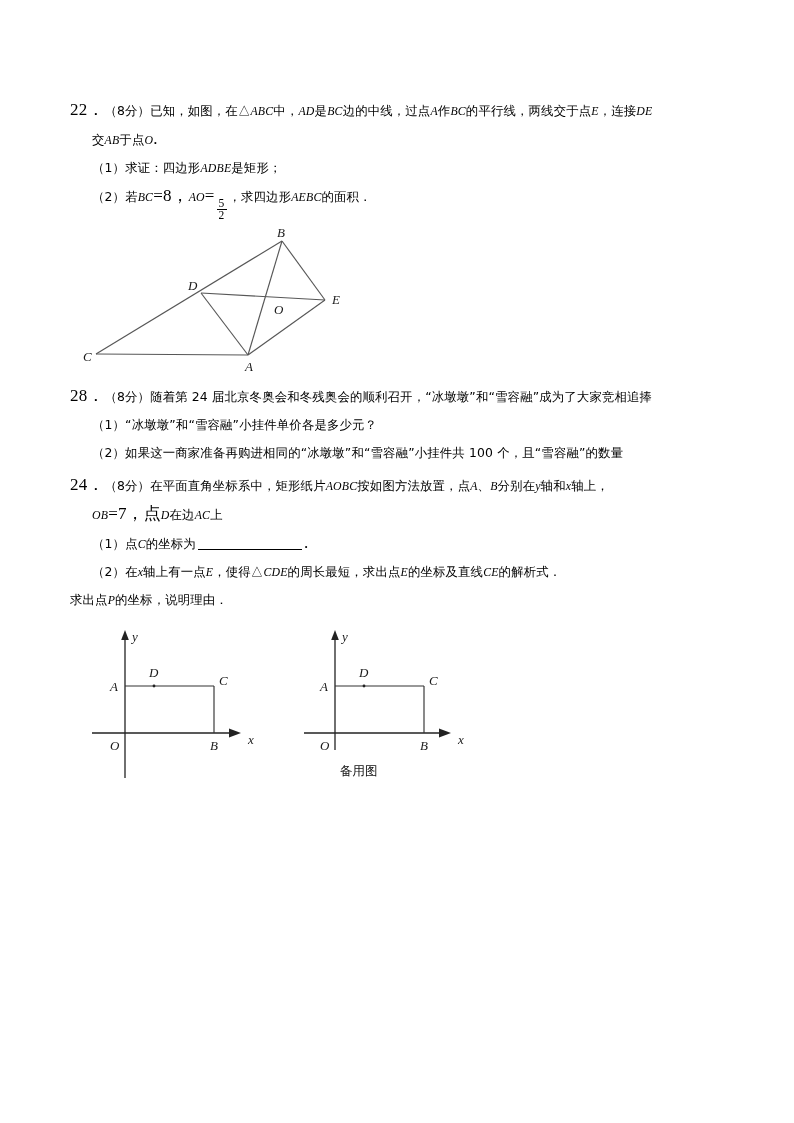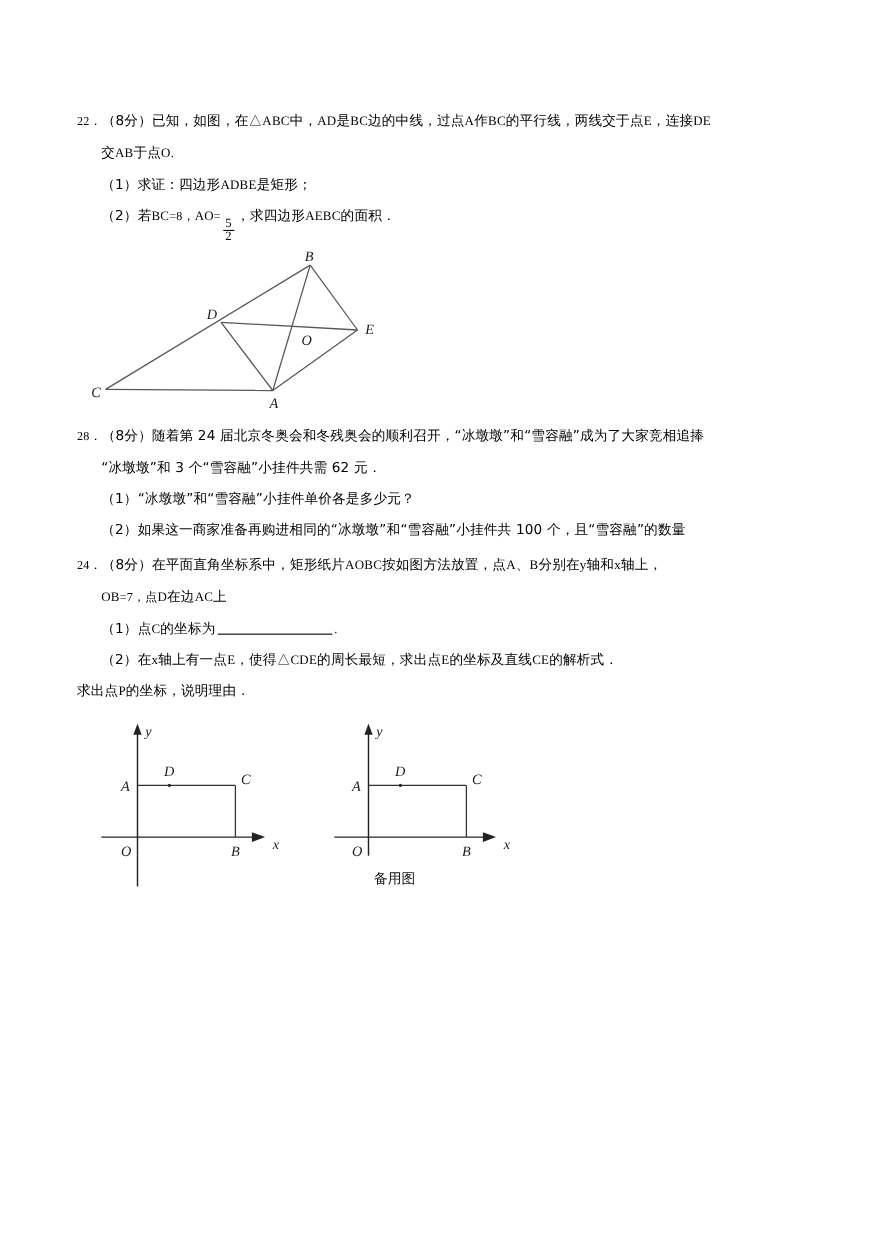--- a/index.html
+++ b/index.html
@@ -43,24 +43,25 @@
     padding-left: 22px;
   }
   .qline.sub {
     padding-left: 22px;
   }
   .qline.subcont {
     padding-left: 0px;
   }
   .num {
     font-family: "Liberation Serif", serif;
-    font-size: 11px;
+    font-size: 17px;
   }
   .ital {
     font-family: "Liberation Serif", serif;
+    font-style: italic;
     font-size: 11.8px;
     letter-spacing: 0.2px;
     margin-top: 12px;
   }
   .mathop {
     font-family: "Liberation Serif", serif;
     font-size: 12.4px;
   }
   
   .frac {
@@ -178,21 +179,20 @@
     </div>
   </div>
 
   <div class="problem" style="margin-top:2px;">
 
     <div class="qline first">
       <span class="num">28</span><span class="num">．</span><span>（8分）</span><span>随着第 24 届北京冬奥会和冬残奥会的顺利召开，“冰墩墩”和“雪容融”成为了大家竞相追捧</span>
     </div>
 
 
-    <div class="qline cont">“冰墩墩”和 3 个“雪容融”小挂件共需 62 元．</div>
 
     <div class="qline sub">（1）“冰墩墩”和“雪容融”小挂件单价各是多少元？</div>
 
     <div class="qline sub">（2）如果这一商家准备再购进相同的“冰墩墩”和“雪容融”小挂件共 100 个，且“雪容融”的数量</div>
 
   </div>
 
   <div class="problem" style="margin-top:2px;">
 
     <div class="qline first">

